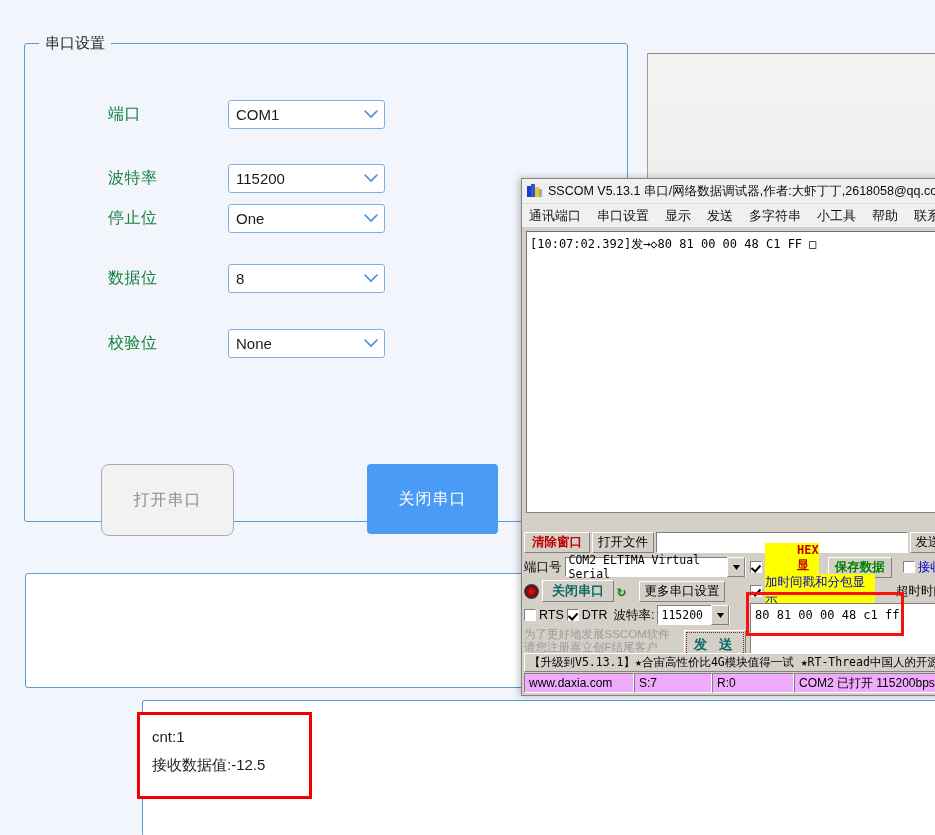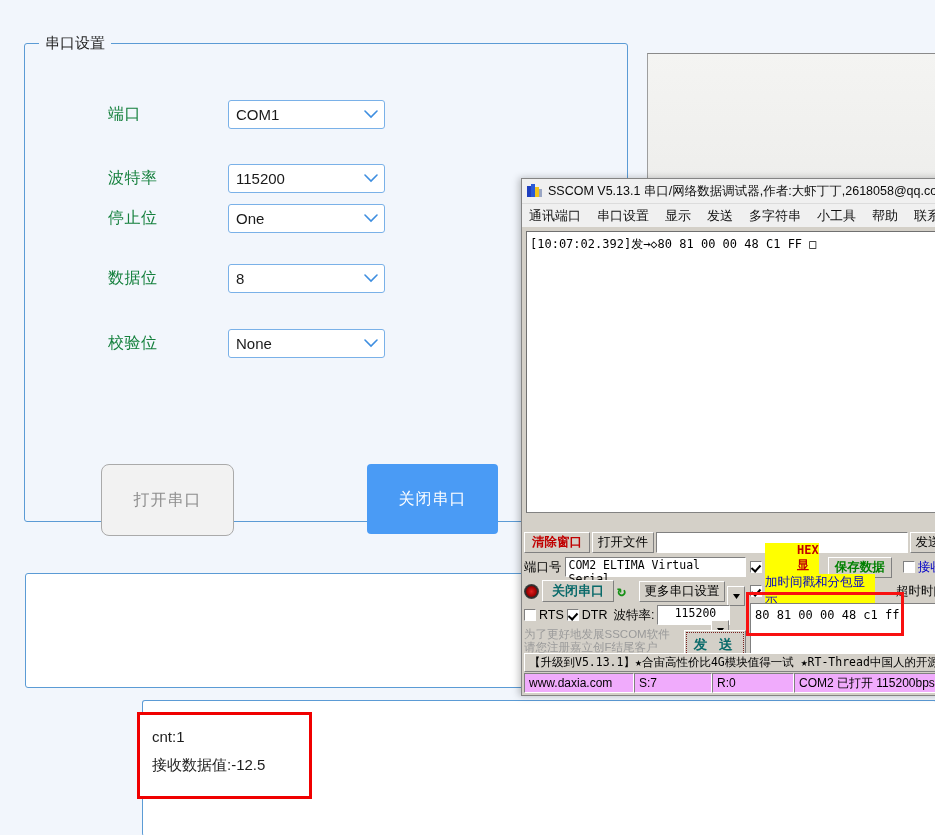--- a/index.html
+++ b/index.html
@@ -170,21 +170,21 @@
 
   
   #left-block{position:absolute;left:2px;top:377px;width:222px;height:108px;}
   .ctl-row{display:flex;align-items:center;gap:3px;height:22px;margin-bottom:2px;}
   .lbl-cn{font-family:"Liberation Sans","DejaVu Sans",sans-serif;font-size:12.5px;color:#000;white-space:nowrap;}
   .w-combo{
     background:#ffffff;border:1px solid;
     border-color:#808080 #ffffff #ffffff #808080;
     height:20px;display:flex;align-items:center;box-sizing:border-box;
     font-family:"DejaVu Sans Mono","Liberation Mono",monospace;
-    font-size:11.5px;color:#000;padding-left:3px;flex-direction:column;
+    font-size:11.5px;color:#000;padding-left:3px;
   }
   .w-combo .arrow{
     margin-left:auto;width:16px;height:18px;background:#d4d0c8;
     border:1px solid;border-color:#ffffff #808080 #808080 #ffffff;
     display:flex;align-items:center;justify-content:center;flex:none;
   }
   .chk{
     width:12px;height:12px;background:#fff;
     border:1px solid;border-color:#808080 #ffffff #ffffff #808080;
     box-sizing:border-box;display:flex;align-items:center;justify-content:center;

